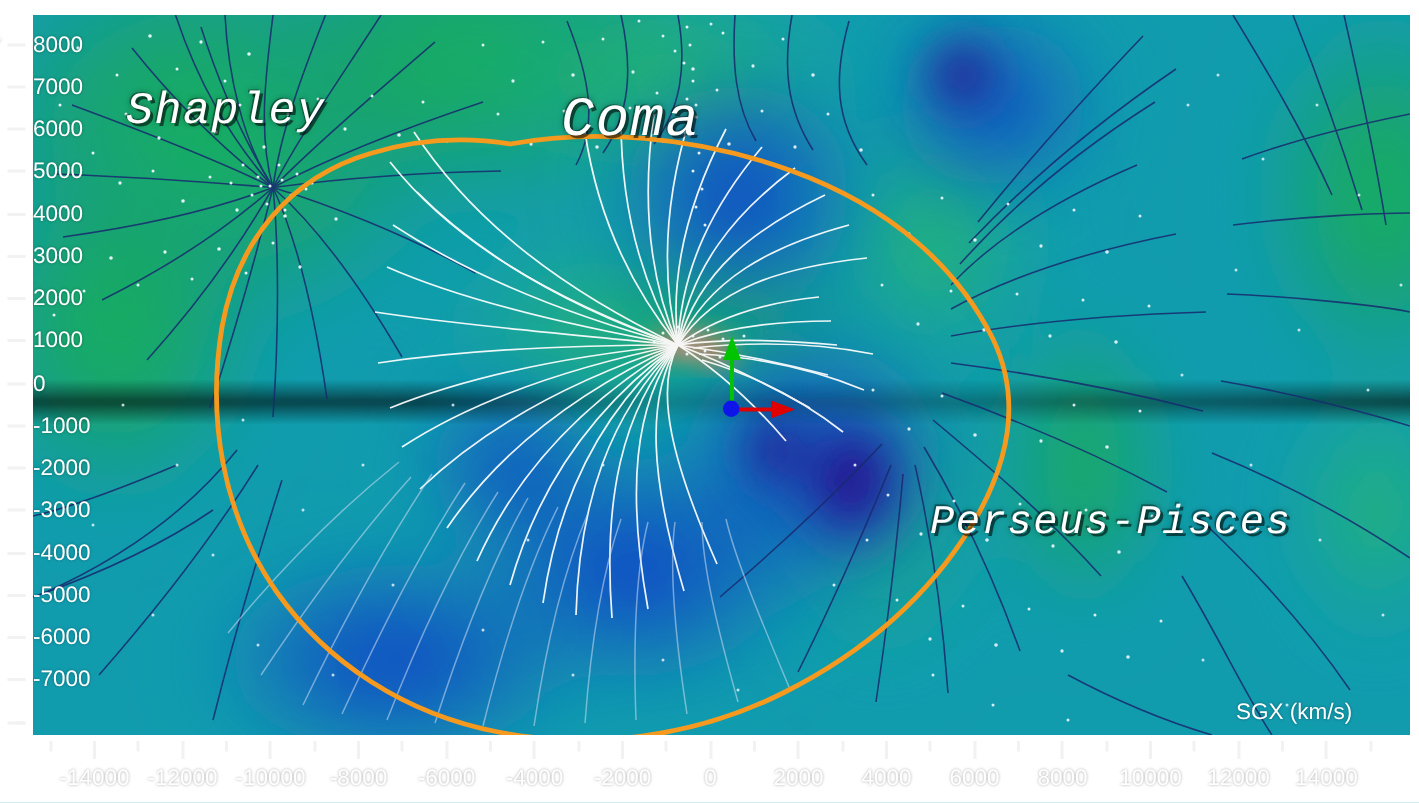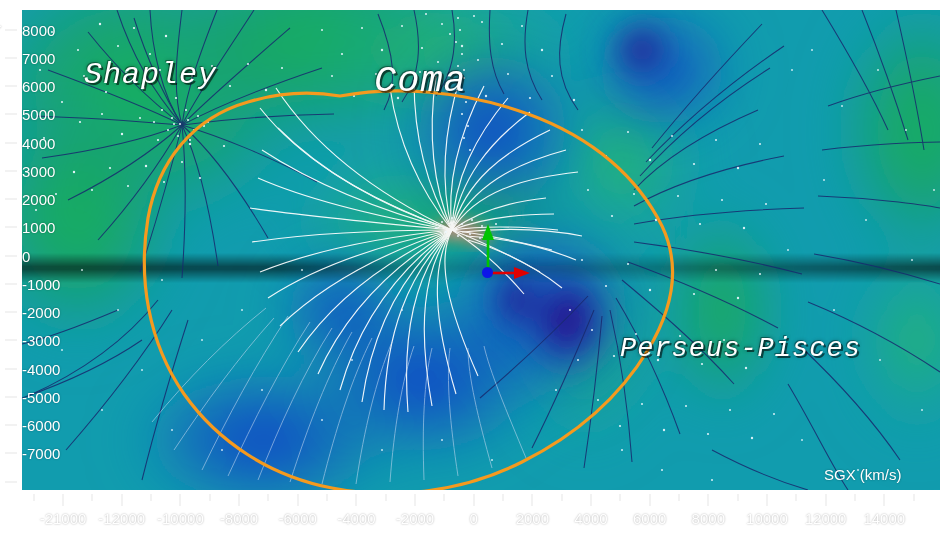--- a/index.html
+++ b/index.html
@@ -583,21 +583,21 @@
       <div class="ylab" style="top: 368.588px; left: 22px;">-4000</div>
       <div class="tick y" style="top: 395.824px; left: 5px;"></div>
       <div class="ylab" style="top: 396.824px; left: 22px;">-5000</div>
       <div class="tick y" style="top: 424.059px; left: 5px;"></div>
       <div class="ylab" style="top: 425.059px; left: 22px;">-6000</div>
       <div class="tick y" style="top: 452.294px; left: 5px;"></div>
       <div class="ylab" style="top: 453.294px; left: 22px;">-7000</div>
       <div class="tick y minor" style="top: 480.529px; left: 10px;"></div>
       <div class="tick y" style="top: 480.529px; left: 5px;"></div>
       <div class="tick x" style="left: 62.0607px; top: 494px;"></div>
-      <div class="xlab" style="left: 63.0607px; top: 510px;">-21000</div>
+      <div class="xlab" style="left: 63.0607px; top: 510px;">-14000</div>
       <div class="tick x" style="left: 120.719px; top: 494px;"></div>
       <div class="xlab" style="left: 121.719px; top: 510px;">-12000</div>
       <div class="tick x" style="left: 179.377px; top: 494px;"></div>
       <div class="xlab" style="left: 180.377px; top: 510px;">-10000</div>
       <div class="tick x" style="left: 238.035px; top: 494px;"></div>
       <div class="xlab" style="left: 239.035px; top: 510px;">-8000</div>
       <div class="tick x" style="left: 296.693px; top: 494px;"></div>
       <div class="xlab" style="left: 297.693px; top: 510px;">-6000</div>
       <div class="tick x" style="left: 355.351px; top: 494px;"></div>
       <div class="xlab" style="left: 356.351px; top: 510px;">-4000</div>

